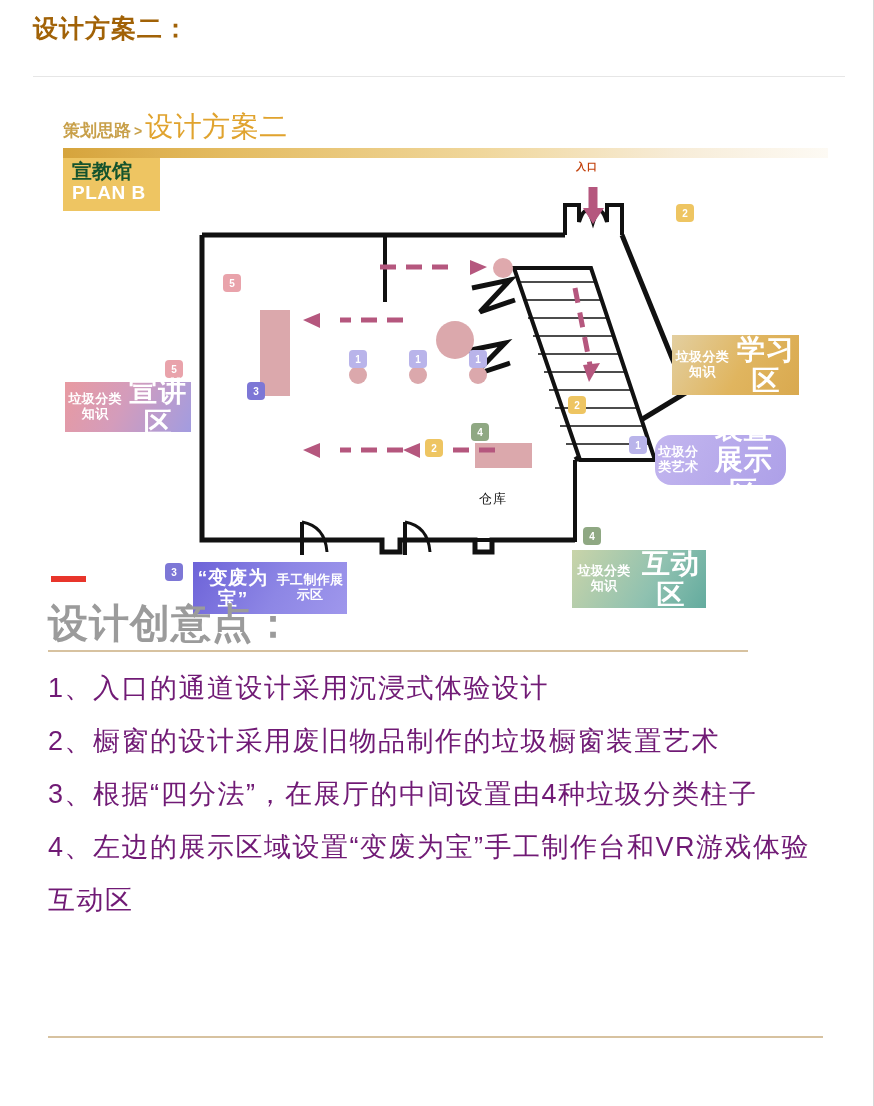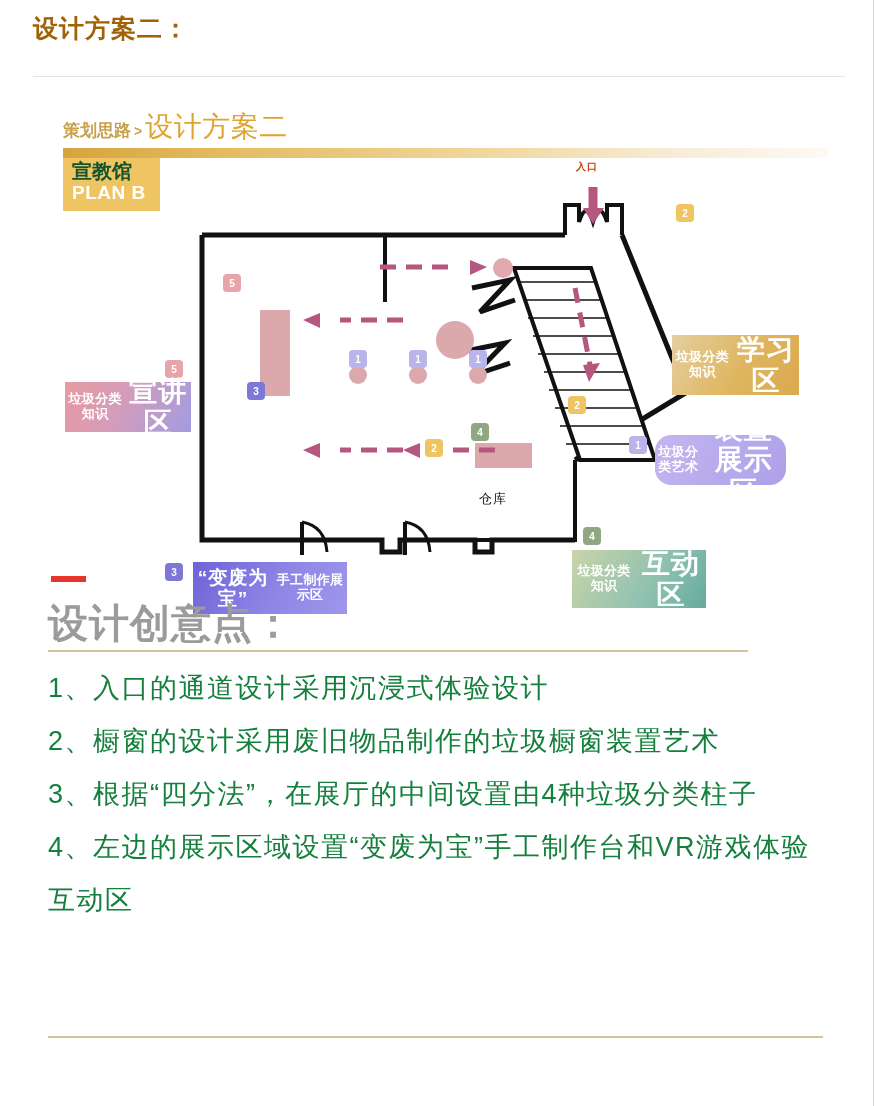--- a/index.html
+++ b/index.html
@@ -211,21 +211,21 @@
     width: 700px;
     height: 1.5px;
     background: #c9ad80;
     opacity: 0.75;
   }
   .points {
     position: absolute;
     left: 48px;
     top: 662px;
     width: 775px;
-    color: #15803d;
+    color: #701a75;
     font-size: 27px;
     line-height: 53px;
     letter-spacing: 1.5px;
   }
   .point { margin: 0; }
   .bottom-rule {
     position: absolute;
     left: 48px;
     top: 1036px;
     width: 775px;

